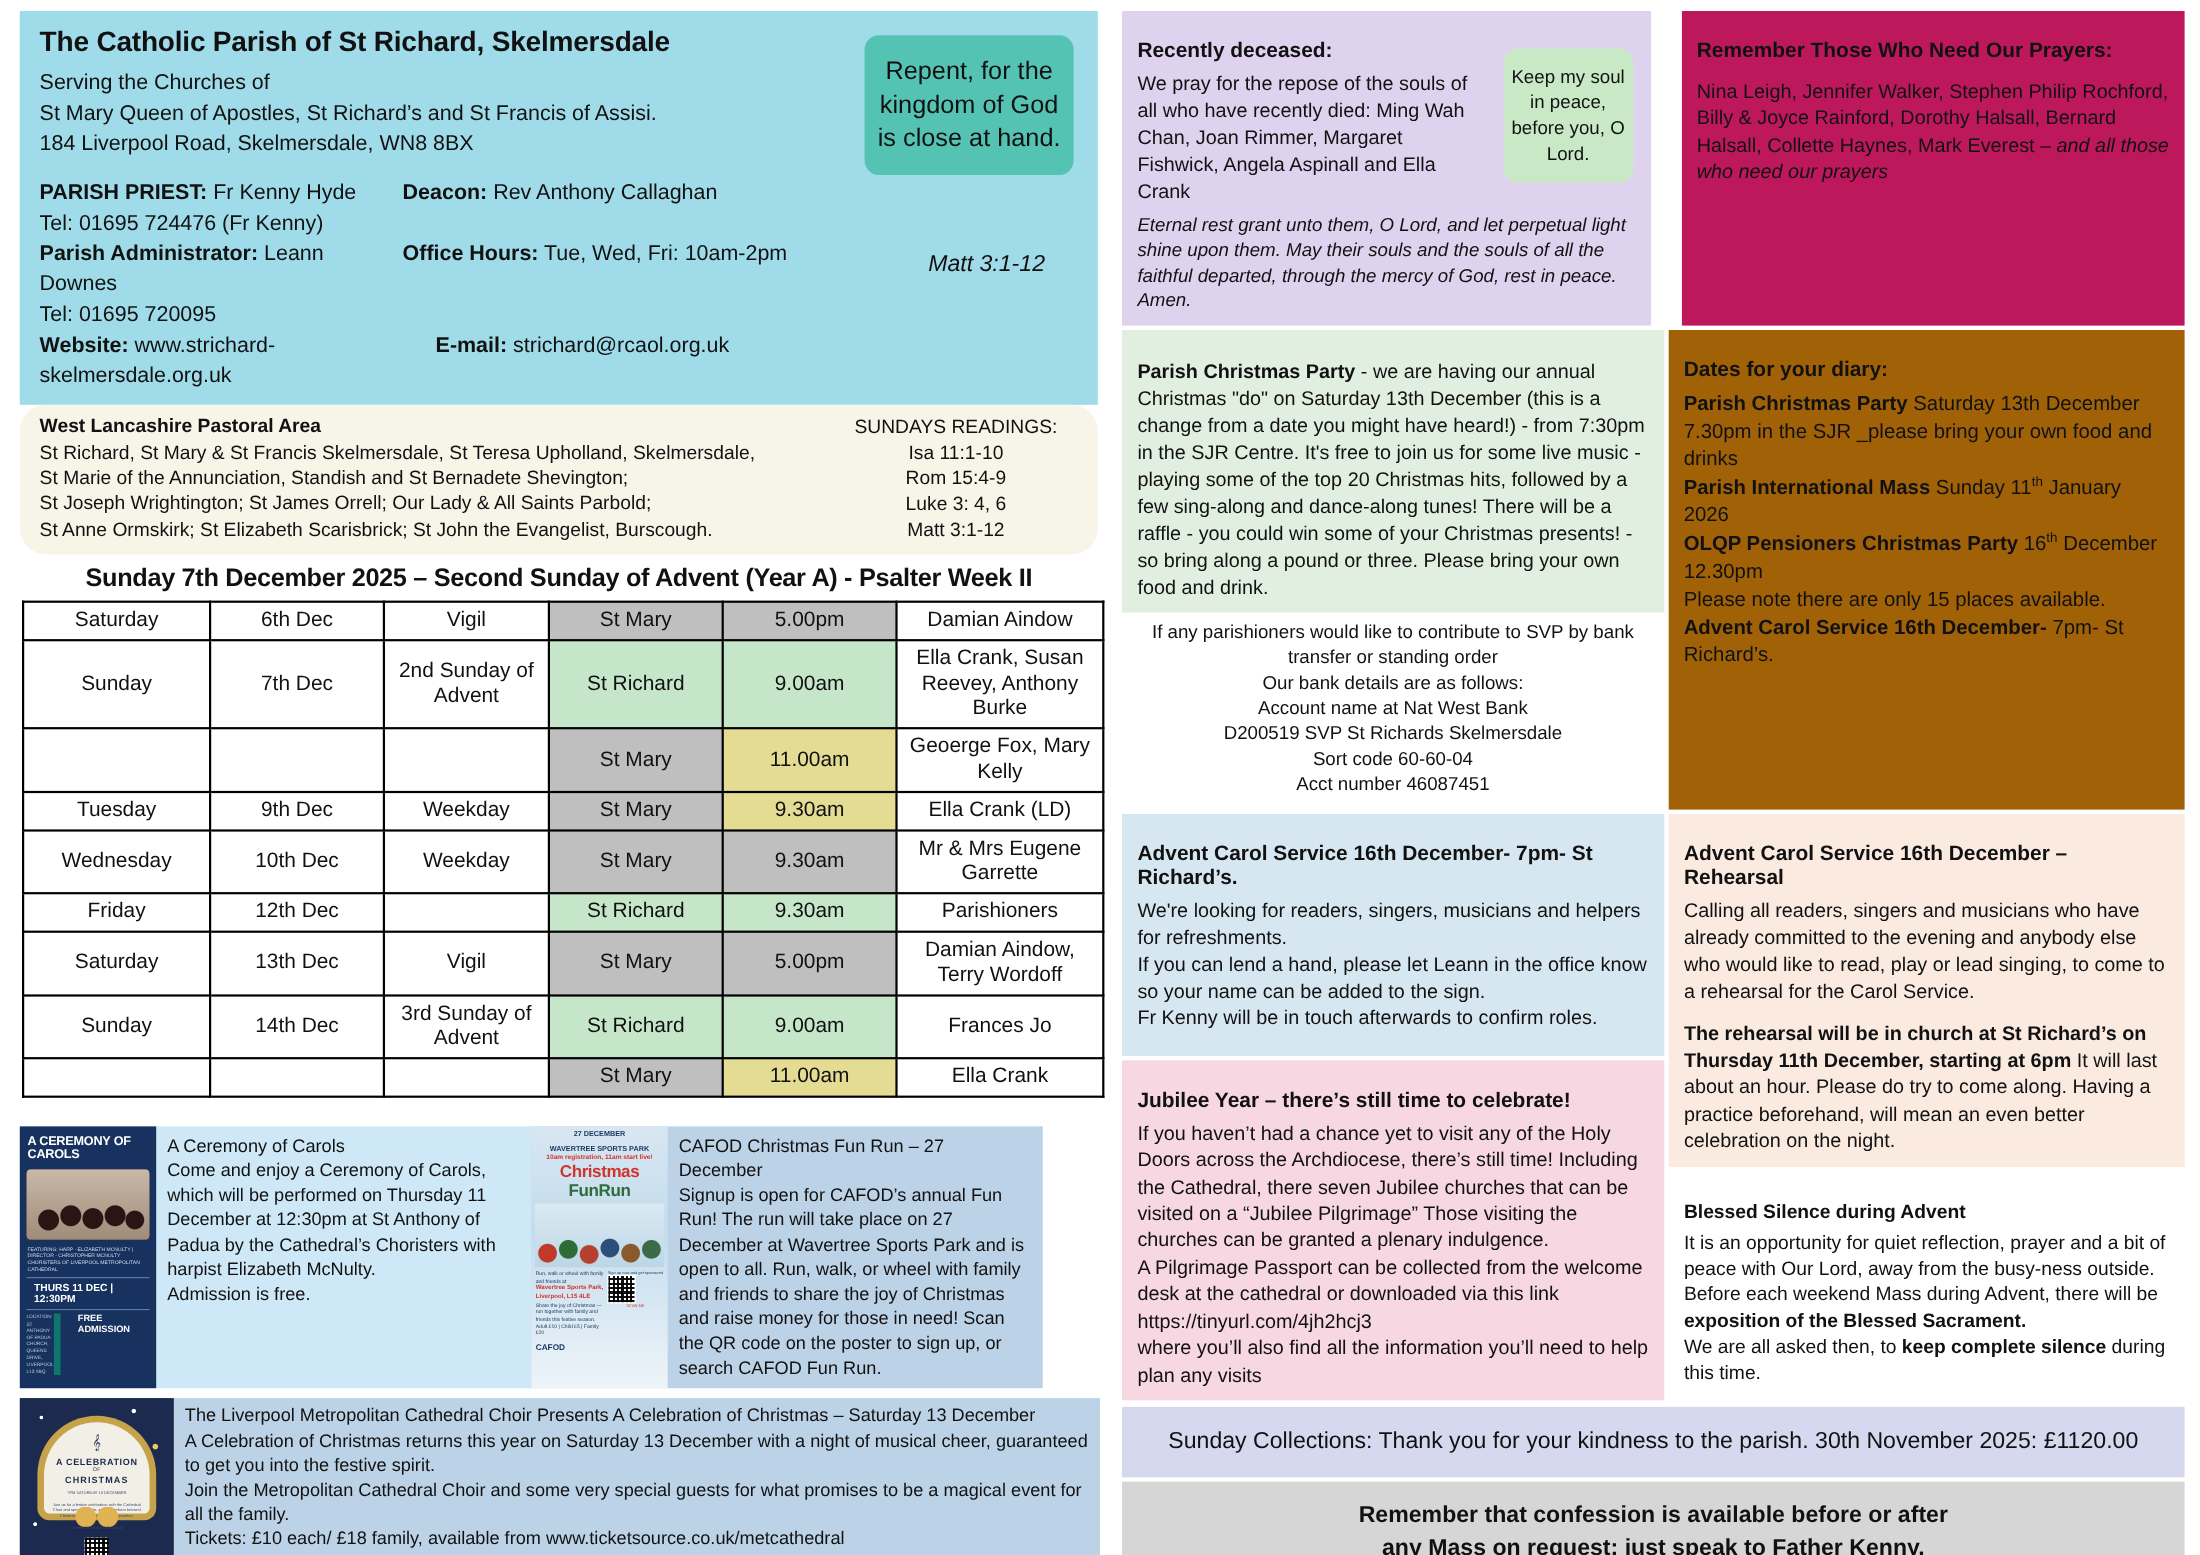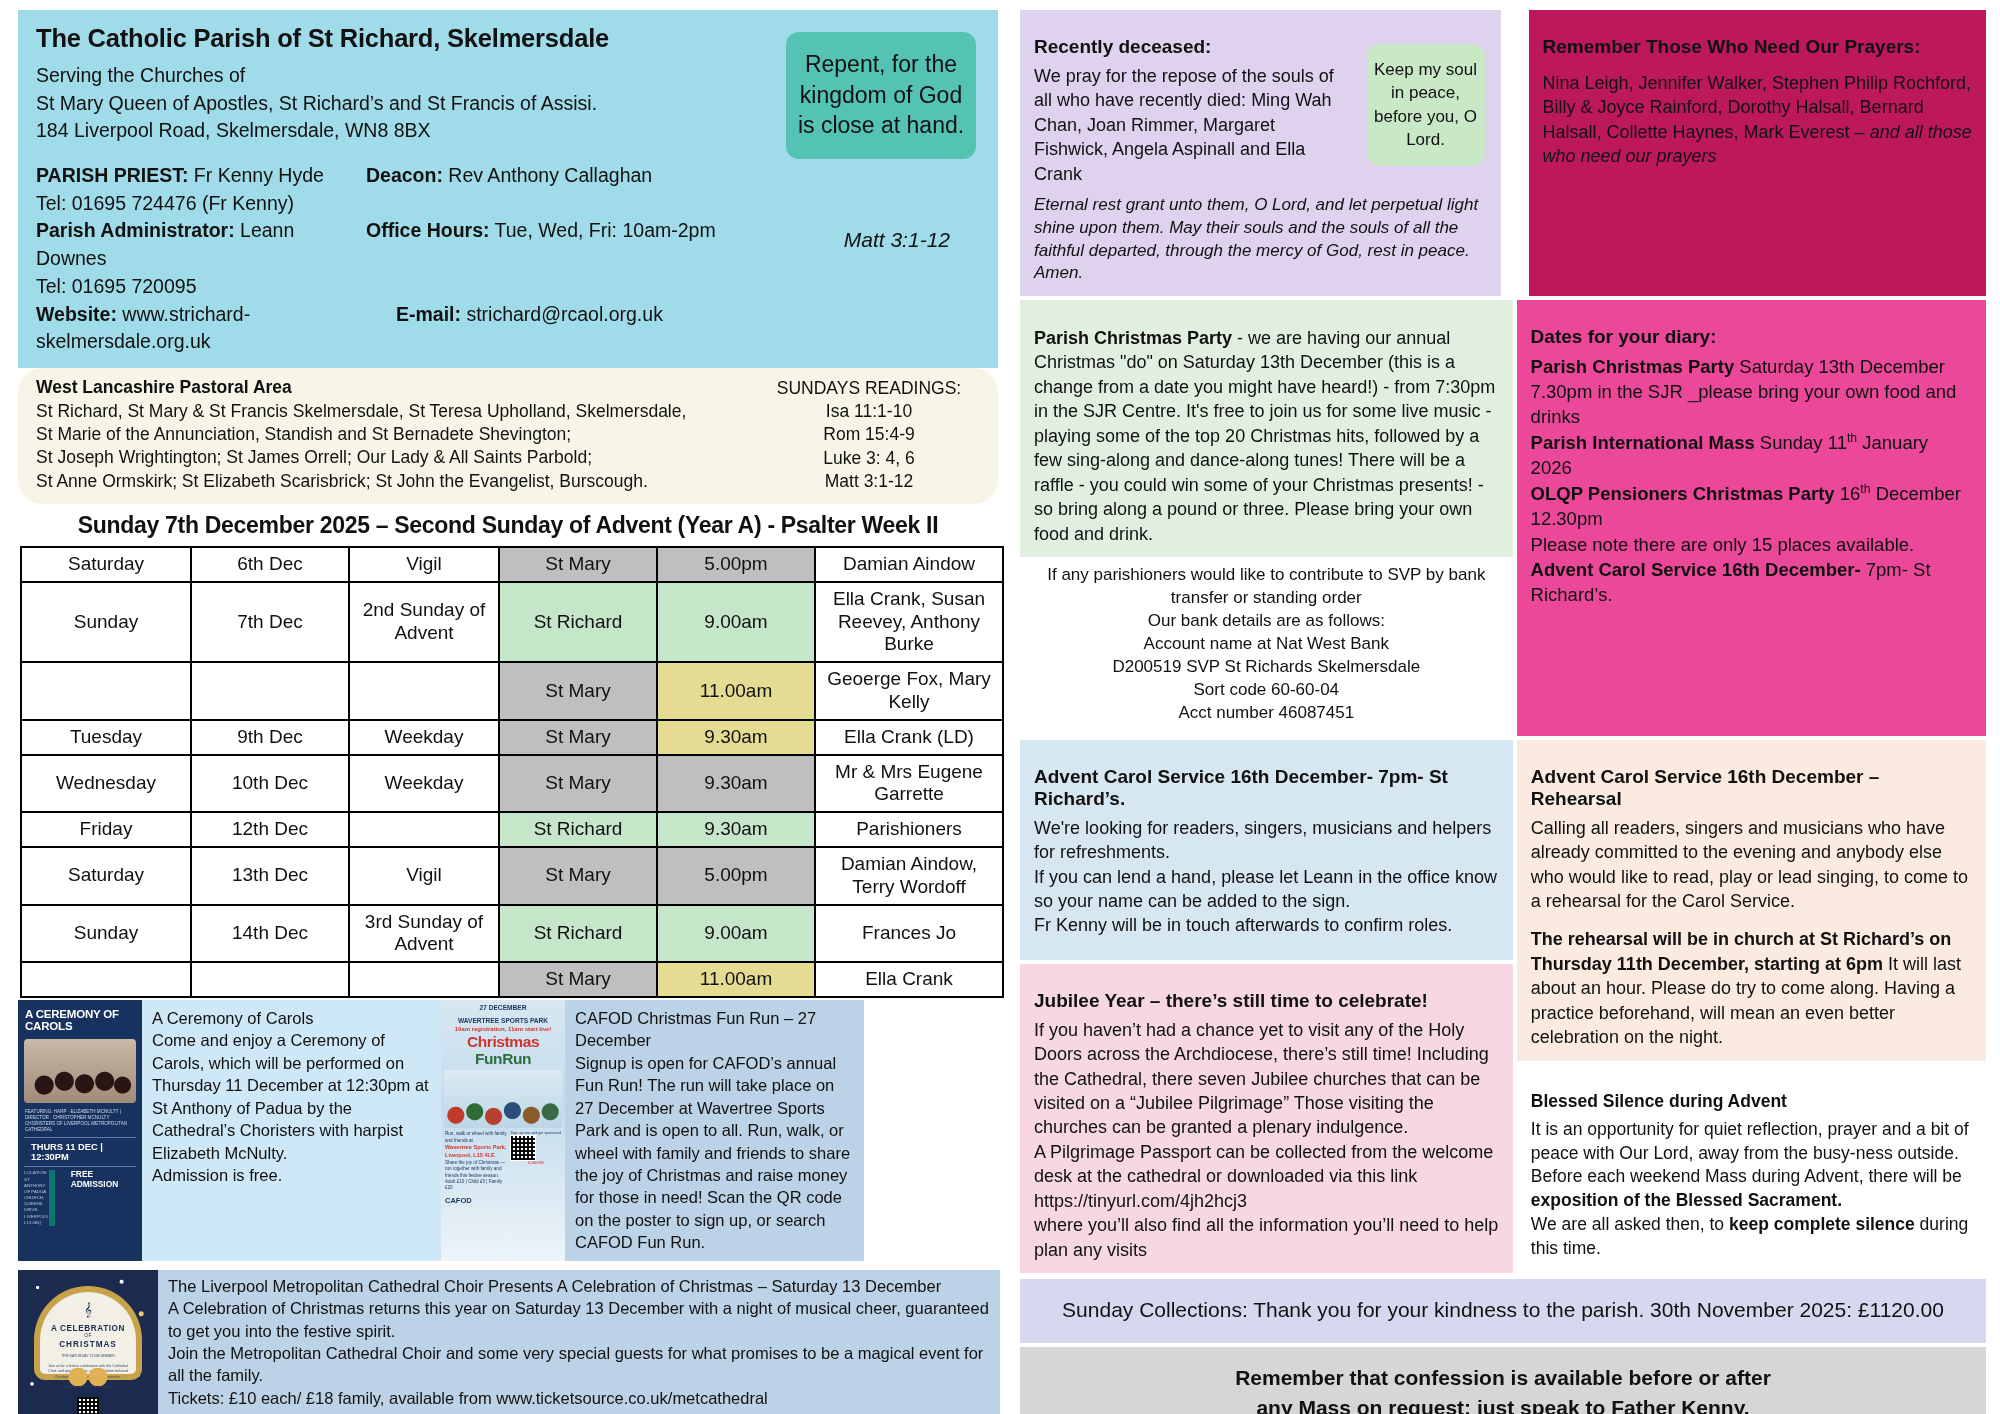--- a/index.html
+++ b/index.html
@@ -52,21 +52,21 @@
   }
   td.small { font-size:15.5px; line-height:1.22; }
   td.mid   { font-size:17px;  line-height:1.22; }
   .w-day { width:170px; } .w-date { width:158px; } .w-feast { width:150px; }
   .w-church { width:158px; } .w-time { width:158px; } .w-who { width:188px; }
   .bg-grey  { background:#bfbfbf; }
   .bg-green { background:#c6e6ca; }
   .bg-yellow{ background:#e4dc93; }
 
   
-  .promo-row { display:flex; margin-top:2px; width:846px; }
+  .promo-row { display:flex; margin-top:26px; width:930px; }
   .promo { display:flex; }
   .promo.blue-lt { background:#cfe8f7; }
   .promo.blue-md { background:#bcd2e6; }
   .promo-text { font-size:16.5px; line-height:1.36; padding:7px 10px 7px 10px; }
   .poster { width:124px; flex:0 0 124px; position:relative; overflow:hidden; }
 
   
   .p1 { background:linear-gradient(170deg,#1b3a6b 0%,#16305c 55%,#122murs 100%); background-color:#17325f; }
   .p1 .ttl { color:#fff; font-weight:bold; font-size:11.5px; line-height:1.08; padding:8px 6px 2px 7px; letter-spacing:-0.2px; }
   .p1 .photo { margin:4px 6px; height:64px; background:#6d4c4c; border-radius:4px; position:relative; overflow:hidden; }
@@ -135,21 +135,21 @@
   .rbox p { margin:0; font-size:18px; line-height:1.36; }
   .rbox p.it { font-style:italic; font-size:17px; line-height:1.33; }
   .rbox p.ctr { text-align:center; font-size:17px; line-height:1.35; }
   .rrow { display:flex; }
   .r-left { width:500px; }
   .r-right { width:476px; margin-left:4px; }
 
   .bg-lilac   { background:#dfd2ef; }
   .bg-peach   { background:#be185d;margin-left:28px; }
   .bg-mintlt  { background:#e1efe1; }
-  .bg-cream   { background:#ec4899; }
+  .bg-cream   { background:#a16207; }
   .bg-ice     { background:#d7e7f2; }
   .bg-pink    { background:#f6d7e2; }
   .bg-peachlt { background:#faeae0; }
   .bg-lav     { background:#d6d8f0; }
   .bg-grey2   { background:#d6d6d6; }
 
   .soul-badge {
     position:absolute; right:16px; top:34px; width:118px;
     background:#c9e9c6; border-radius:13px; text-align:center;
     font-size:17px; line-height:1.37; padding:14px 6px 15px 6px;

